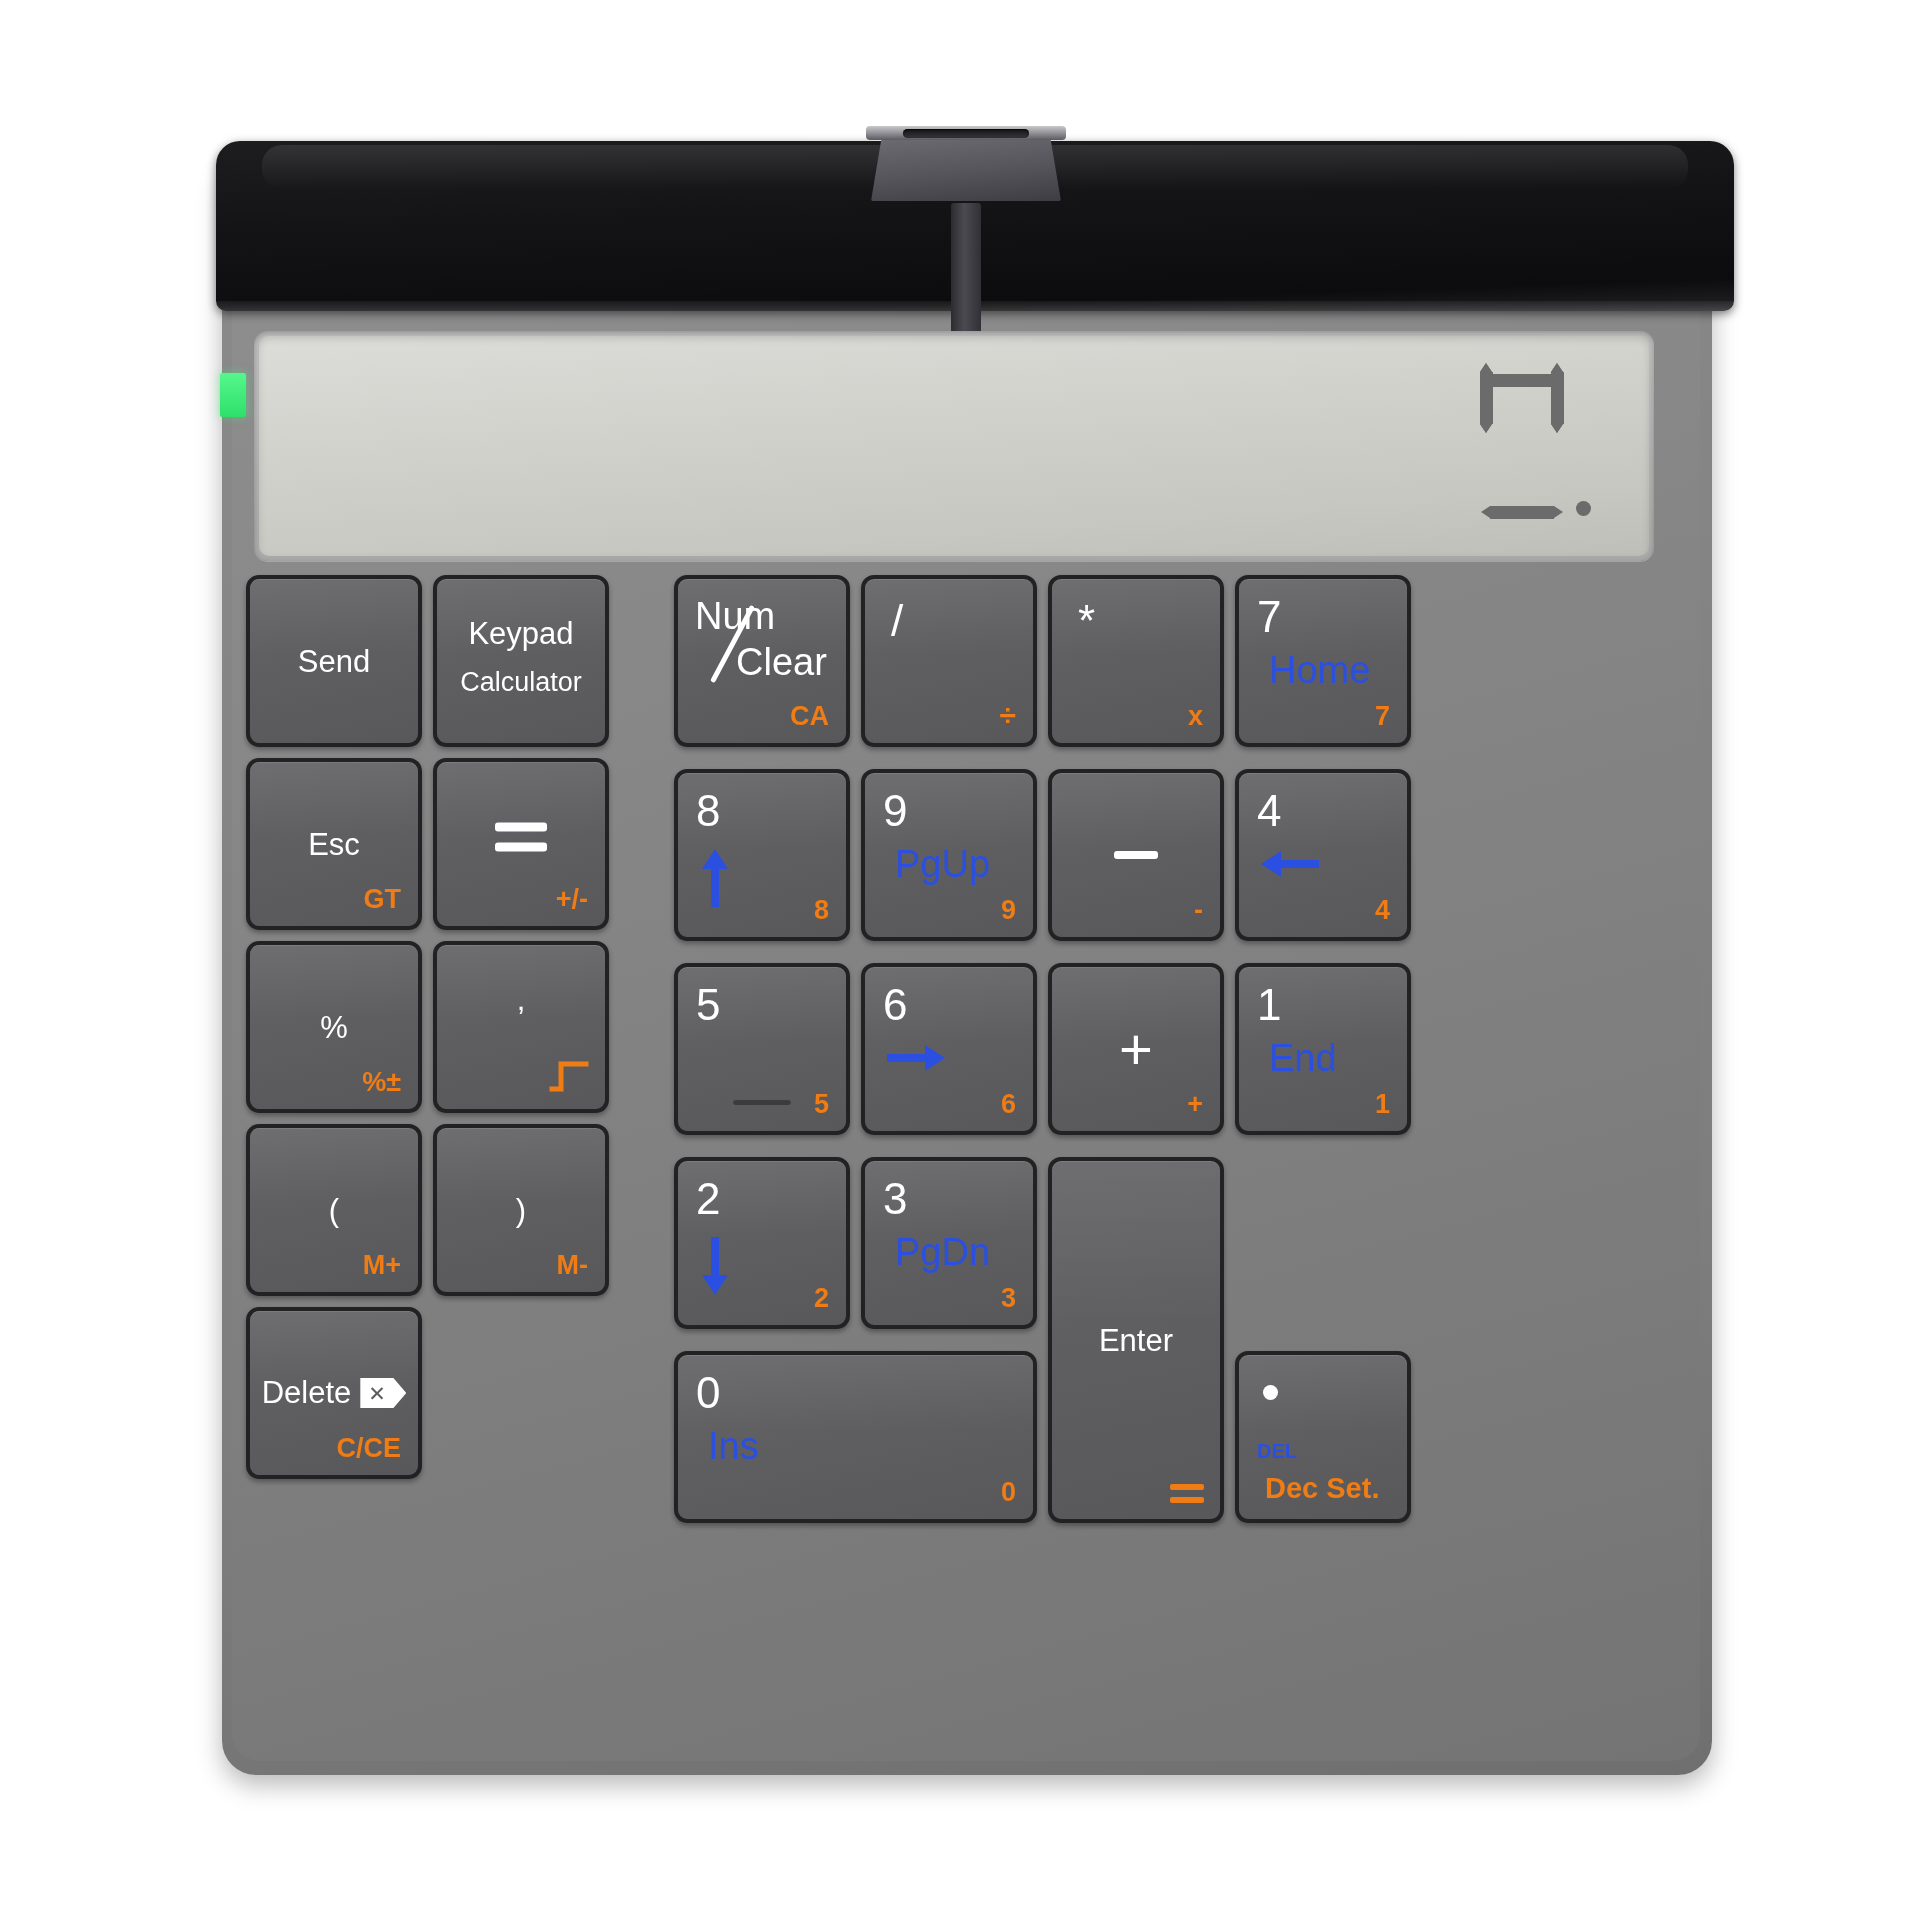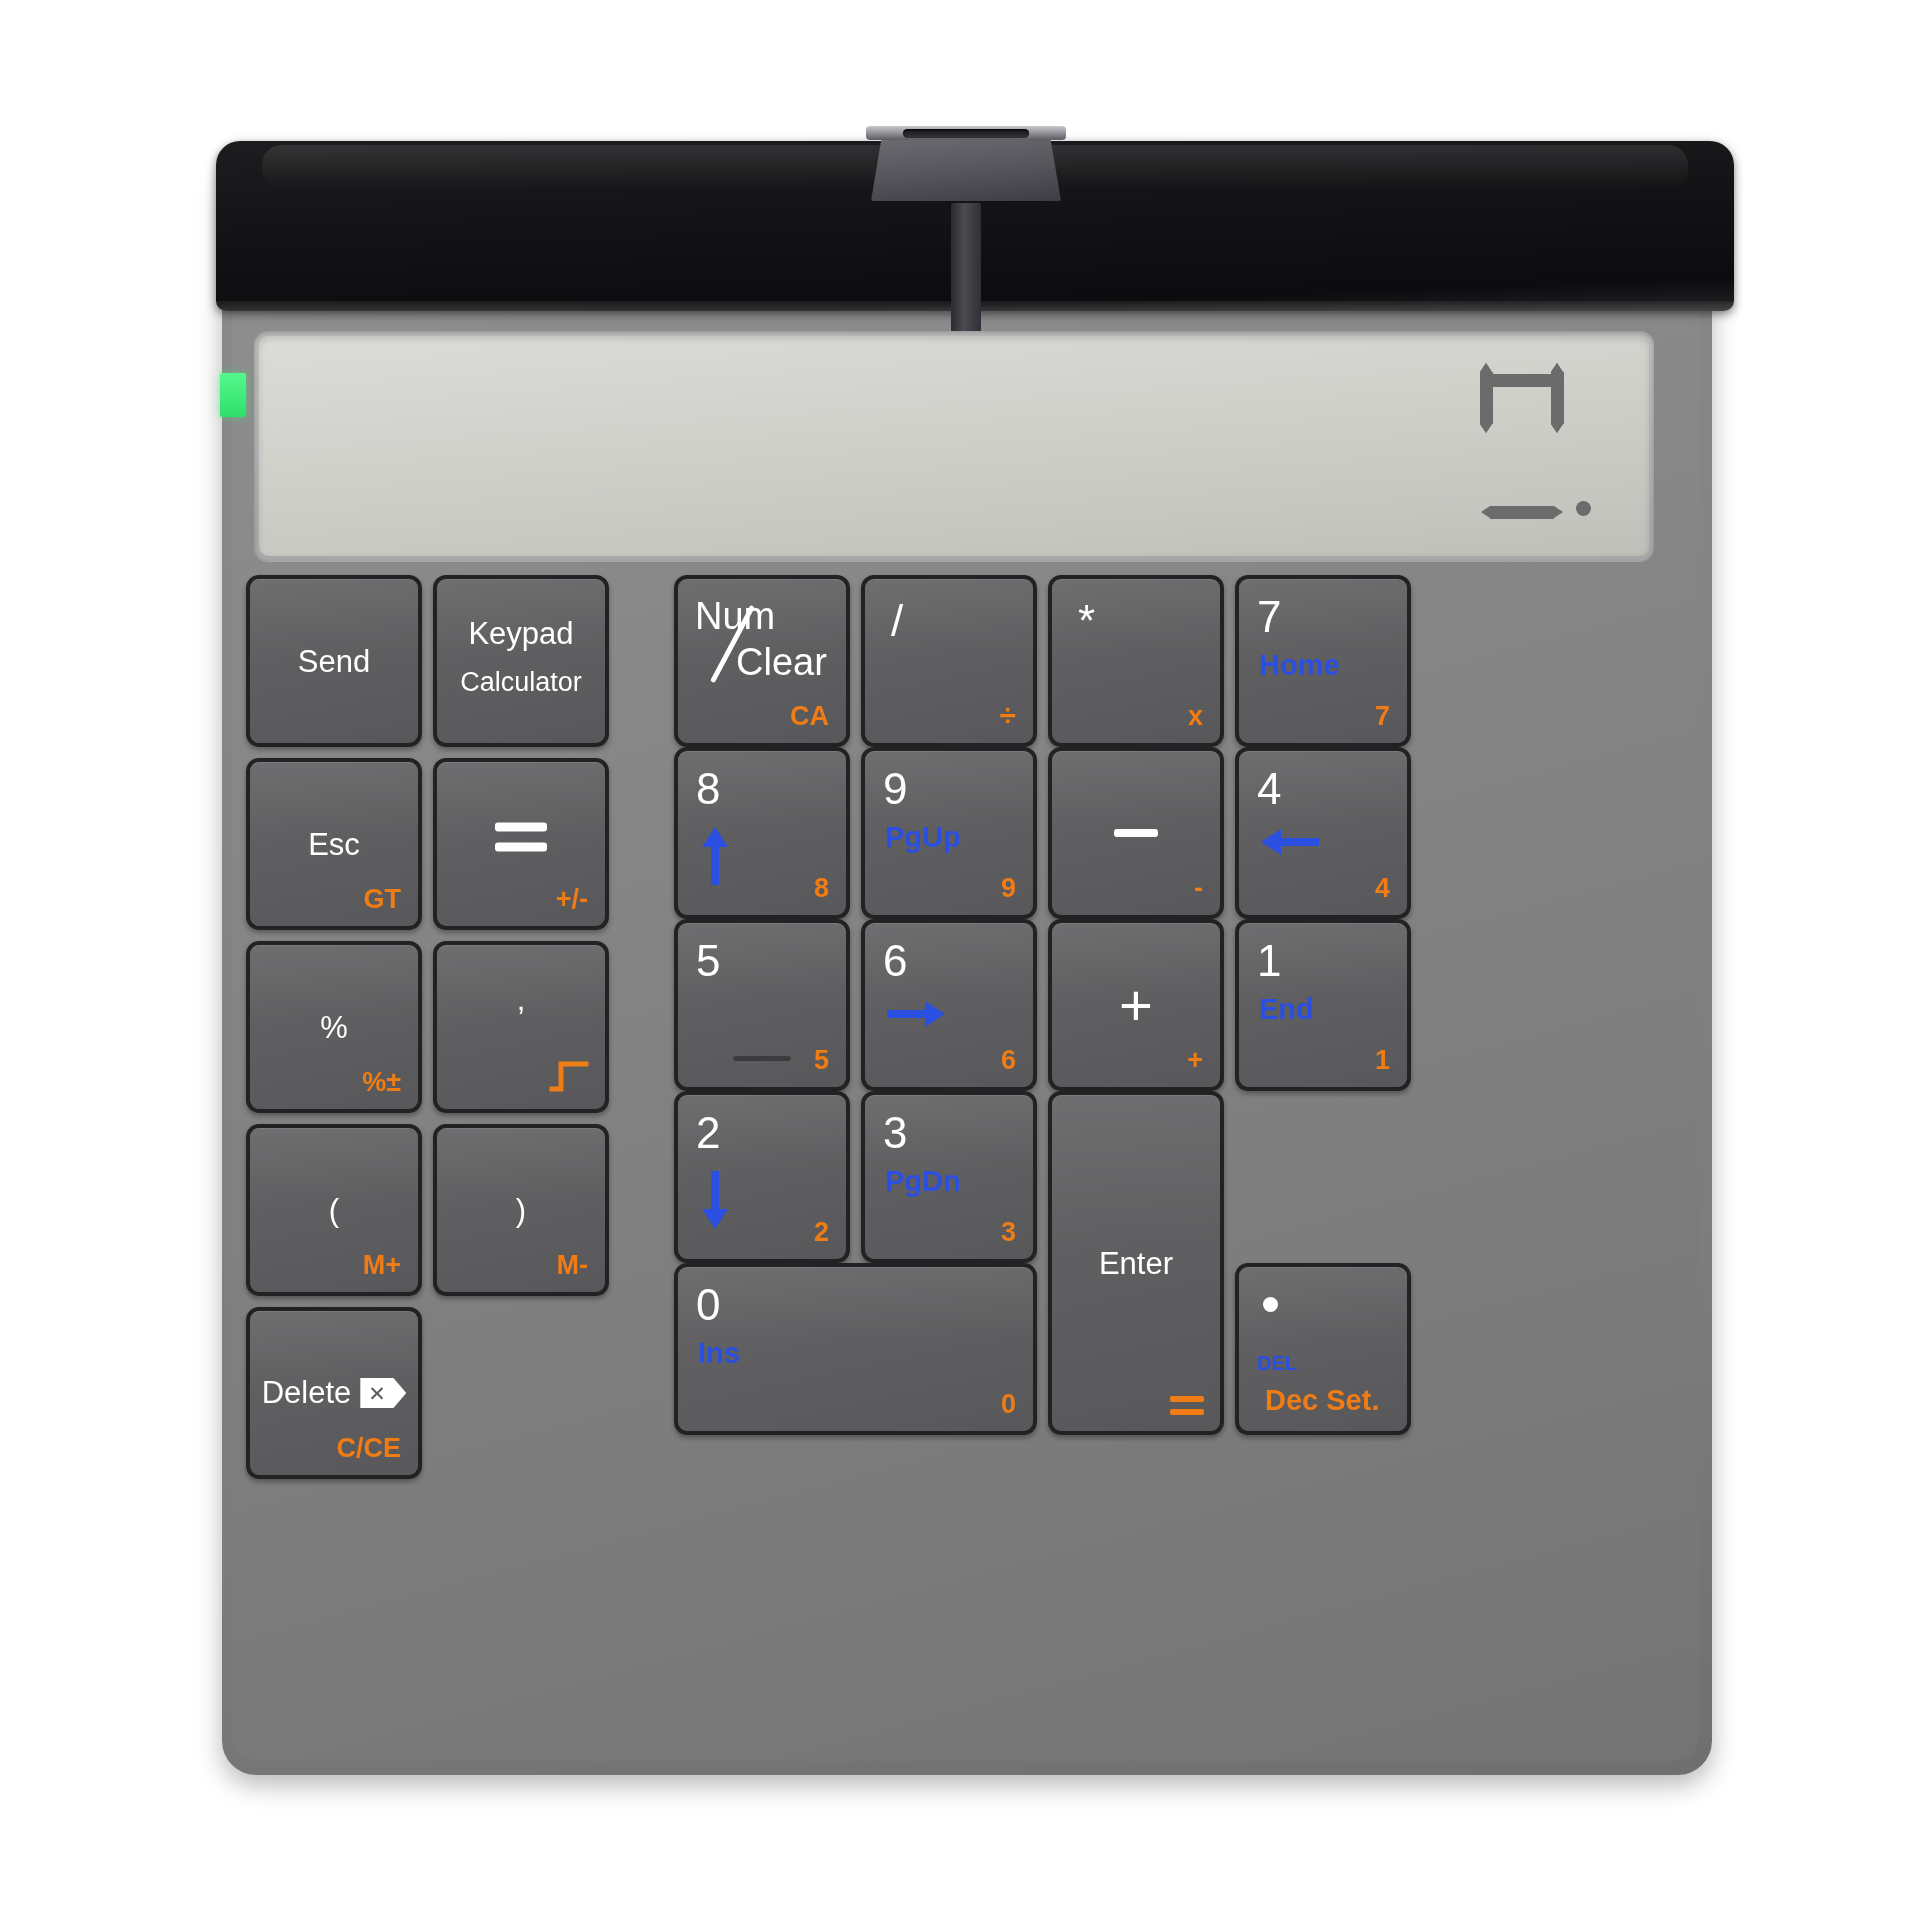--- a/index.html
+++ b/index.html
@@ -126,21 +126,21 @@
   .keys-left{
     position:absolute;left:14px;top:412px;
     display:grid;grid-template-columns:repeat(2,176px);
     grid-template-rows:repeat(5,172px);
     gap:11px 11px;
   }
   .keys-right{
     position:absolute;left:442px;top:412px;
     display:grid;grid-template-columns:repeat(4,176px);
     grid-template-rows:repeat(5,172px);
-    gap:0 11px;
+    gap:22px 11px;
     border-radius:16px;
   }
 
   .key{
     position:relative;border-radius:13px;box-sizing:border-box;
     background:linear-gradient(168deg,#666668 0%,#5f5f61 45%,#58585a 100%);
     border:4px solid #222224;
     box-shadow:0 3px 5px rgba(0,0,0,.32), inset 0 1px 0 rgba(255,255,255,.10);
     cursor:pointer;
     overflow:hidden;
@@ -153,21 +153,21 @@
   .key.tall{grid-row:span 2;}
   .key.wide{grid-column:span 2;}
 
   
   .lab{position:absolute;color:#fff;line-height:1;white-space:nowrap;}
   .lab-center{left:0;right:0;text-align:center;top:50%;transform:translateY(-50%);font-size:31px;}
   .lab-center-2{left:0;right:0;text-align:center;top:33%;transform:translateY(-50%);font-size:31px;}
   .lab-center-b{left:0;right:0;text-align:center;top:63%;transform:translateY(-50%);font-size:27px;}
   .lab-tl{left:18px;top:16px;font-size:44px;}
   .lab-tl-sym{left:26px;top:20px;font-size:44px;}
-  .lab-blue{color:#2b4fe0;left:20px;top:72px;font-size:29px;font-weight:700;}
+  .lab-blue{color:#2b4fe0;left:30px;top:72px;font-size:38px;font-weight:400;}
   .lab-orange{color:#ef7c14;right:17px;bottom:13px;font-size:27px;font-weight:700;}
   .lab-orange-big{color:#ef7c14;right:17px;bottom:13px;font-size:30px;font-weight:700;}
 
   .arrow-blue{position:absolute;left:20px;top:74px;color:#2b4fe0;}
   .dash-grey{position:absolute;left:50%;transform:translateX(-50%);bottom:26px;width:58px;height:6px;border-radius:3px;background:#3b3b3d;box-shadow:inset 0 1px 1px rgba(255,255,255,.18);}
 
   
   .numclear{position:absolute;inset:0;}
   .numclear .nm{position:absolute;left:17px;top:16px;font-size:38px;color:#fff;}
   .numclear .cl{position:absolute;left:58px;top:62px;font-size:38px;color:#fff;}

